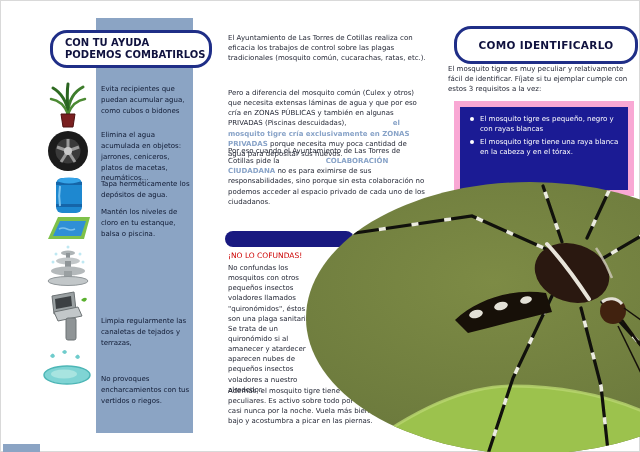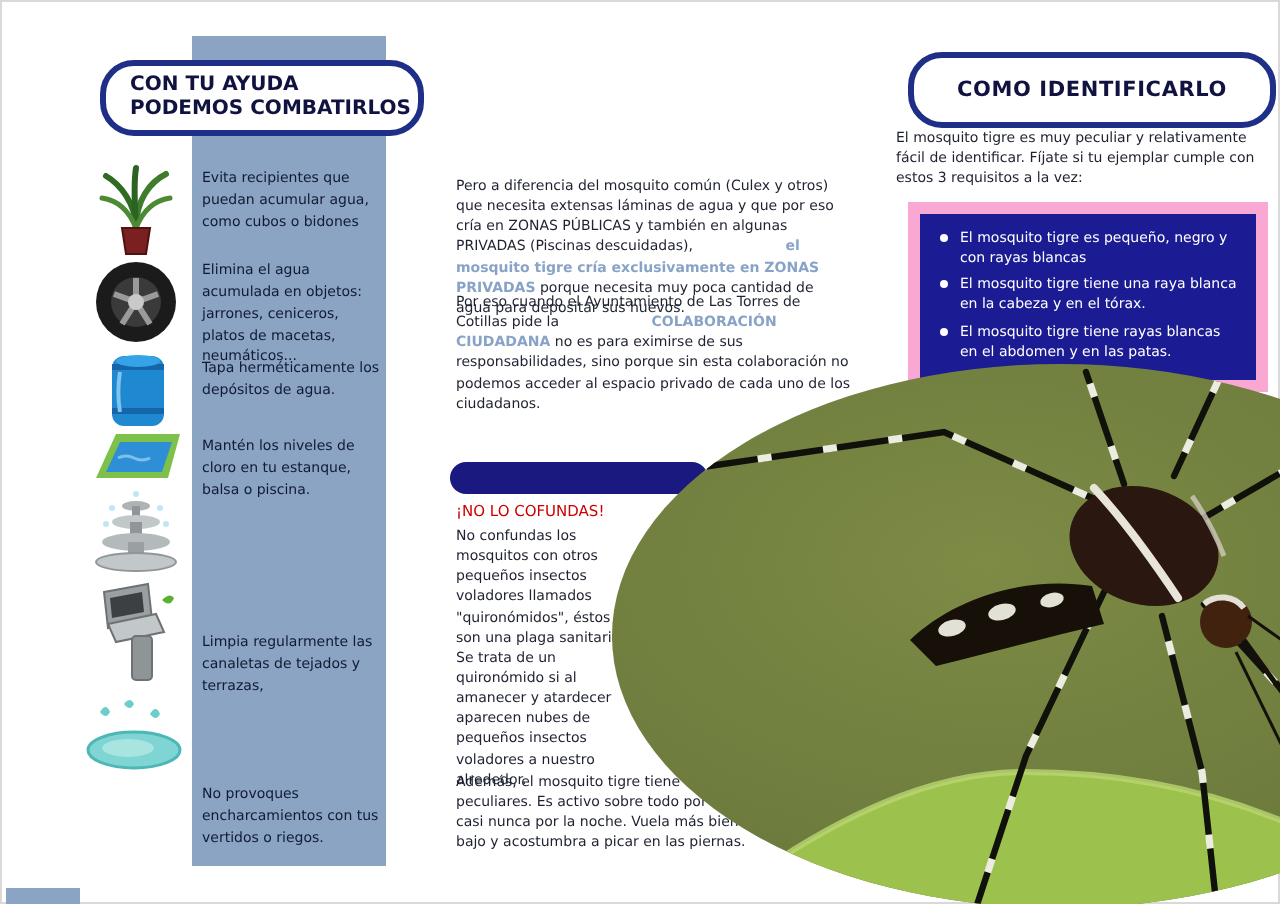--- a/index.html
+++ b/index.html
@@ -127,24 +127,25 @@
         <path d="M33,9 q3,-5 5,0 q-2,4 -5,0"></path>
       </g>
       <ellipse cx="25" cy="27" rx="23" ry="9" fill="#7fd4d4" stroke="#4db6b6" stroke-width="1.5"></ellipse>
       <ellipse cx="22" cy="26" rx="13" ry="4.5" fill="#a8e4e0"></ellipse>
     </svg>
   </div>
 
   <div class="item-text" style="top:84px">Evita recipientes que puedan acumular agua, como cubos o bidones</div>
   <div class="item-text" style="top:179px">Tapa herméticamente los depósitos de agua.</div>
   <div class="item-text" style="top:130px">Elimina el agua acumulada en objetos: jarrones, ceniceros, platos de macetas, neumáticos...</div>
-  <div class="item-text" style="top:218px">Mantén los niveles de cloro en tu estanque, balsa o piscina.</div>
+  <div class="item-text" style="top:207px">Mantén los niveles de cloro en tu estanque, balsa o piscina.</div>
   <div class="item-text" style="top:316px">Limpia regularmente las canaletas de tejados y terrazas,</div>
-  <div class="item-text" style="top:392px">No provoques encharcamientos con tus vertidos o riegos.</div>
-
+  <div class="item-text" style="top:374px">No provoques encharcamientos con tus vertidos o riegos.</div>
+
+  <div class="para" style="left:228px;top:33px;width:198px">El Ayuntamiento de Las Torres de Cotillas realiza con eficacia los trabajos de control sobre las plagas tradicionales (mosquito común, cucarachas, ratas, etc.).</div>
 
   <div class="para" style="left:228px;top:88px;width:198px"><span>Pero a diferencia del mosquito común (Culex y otros) que necesita extensas láminas de agua y que por eso cría en ZONAS PÚBLICAS y también en algunas PRIVADAS (Piscinas descuidadas), </span><span class="hl">el mosquito tigre cría exclusivamente en ZONAS PRIVADAS</span><span> porque necesita muy poca cantidad de agua para depositar sus huevos.</span></div>
 
   <div class="para" style="left:228px;top:146px;width:198px"><span>Por eso cuando el Ayuntamiento de Las Torres de Cotillas pide la </span><span class="hl">COLABORACIÓN CIUDADANA</span><span> no es para eximirse de sus responsabilidades, sino porque sin esta colaboración no podemos acceder al espacio privado de cada uno de los ciudadanos.</span></div>
 
   <div class="navy-pill"></div>
   <div class="warning-title">¡NO LO COFUNDAS!</div>
 
   <div class="para" style="left:228px;top:263px;width:90px">No confundas los mosquitos con otros pequeños insectos voladores llamados "quironómidos", éstos no son una plaga sanitaria. Se trata de un quironómido si al amanecer y atardecer aparecen nubes de pequeños insectos voladores a nuestro alrededor.</div>
   <div class="para" style="left:228px;top:386px;width:158px">Además, el mosquito tigre tiene costumbres peculiares. Es activo sobre todo por la tarde, casi nunca por la noche. Vuela más bien bajo y acostumbra a picar en las piernas.</div>
@@ -154,24 +155,20 @@
   <div class="para" style="left:448px;top:64px;width:190px">El mosquito tigre es muy peculiar y relativamente fácil de identificar. Fíjate si tu ejemplar cumple con estos 3 requisitos a la vez:</div>
 
   <div class="navy-box">
     <div class="bullet-row">
       <span class="dot"></span>
       <span class="btxt">El mosquito tigre es pequeño, negro y con rayas blancas</span>
     </div>
     <div class="bullet-row">
       <span class="dot"></span>
       <span class="btxt">El mosquito tigre tiene una raya blanca en la cabeza y en el tórax.</span>
-    </div>
-    <div class="bullet-row">
-      <span class="dot"></span>
-      <span class="btxt">El mosquito tigre tiene rayas blancas en el abdomen y en las patas.</span>
     </div>
   </div>
 
   <svg class="photo" width="460" height="274" viewBox="0 0 460 274">
     <defs>
       <clipPath id="ec">
           <ellipse cx="230" cy="140" rx="224" ry="136"></ellipse>
         </clipPath>
       <radialGradient id="og" cx="42%" cy="38%" r="80%">
         <stop offset="0%" stop-color="#7d8b45"></stop>

